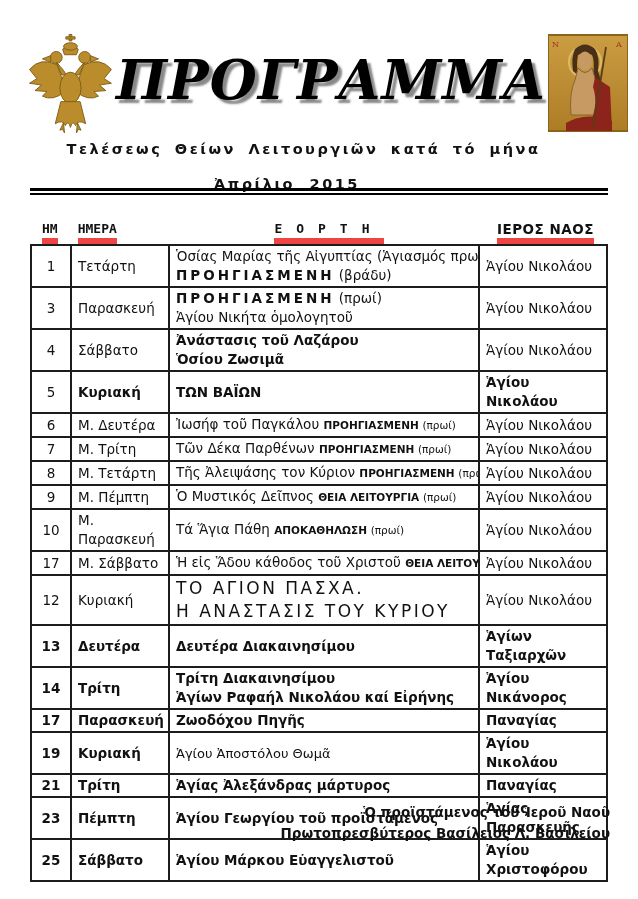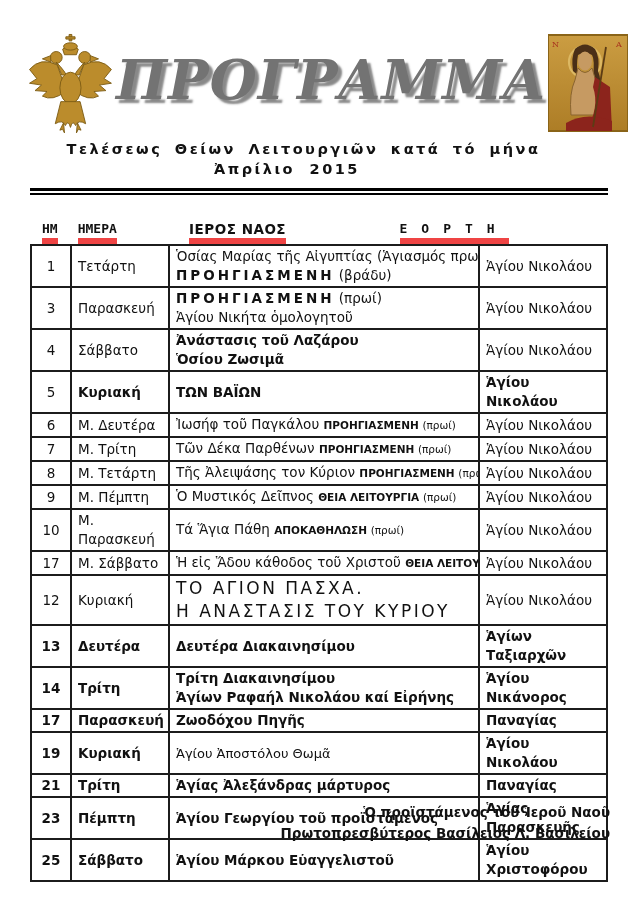--- a/index.html
+++ b/index.html
@@ -4,27 +4,27 @@
 <style>
   html,body{margin:0;padding:0;background:#fff;}
   .page{position:relative;width:638px;height:899px;background:#ffffff;overflow:hidden;
         font-family:"DejaVu Sans",sans-serif;color:#111;}
 
   
   .hdr{position:absolute;top:30px;left:0;width:638px;height:112px;}
   .eagle{position:absolute;left:24px;top:2px;width:92px;height:108px;}
   .title{position:absolute;left:116px;top:18px;width:420px;text-align:center;
          font-family:"DejaVu Serif",serif;font-style:italic;font-weight:bold;
-         font-size:54px;letter-spacing:1px;color:#737373;
+         font-size:54px;letter-spacing:1px;color:#000000;
          text-shadow:4px 4px 2px rgba(40,40,40,.55);}
   .sainticon{position:absolute;right:10px;top:4px;width:80px;height:98px;}
 
   .sub1{position:absolute;top:141px;left:0;width:607px;text-align:center;
         font-weight:bold;font-size:14.5px;letter-spacing:2.5px;word-spacing:5px;}
-  .sub2{position:absolute;top:161px;left:0;width:574px;text-align:center;
+  .sub2{position:absolute;top:176px;left:0;width:574px;text-align:center;
         font-weight:bold;font-size:14.5px;letter-spacing:2.5px;word-spacing:7px;}
 
   .rule{position:absolute;top:188px;left:30px;width:578px;border-top:3px solid #000;}
   .rule-inner{margin-top:2px;border-top:2px solid #000;}
 
   
   .thead{position:absolute;top:221px;left:30px;width:578px;display:flex;
          font-family:"DejaVu Sans Mono",monospace;font-weight:bold;font-size:13px;}
   .th{display:flex;}
   .th span{border-bottom:8px solid #ef4444;padding-bottom:1px;}
@@ -115,25 +115,25 @@
     <div class="rule-inner"></div>
   </div>
 
   <div class="thead">
     <div class="th th-hm">
         <span>ΗΜ</span>
       </div>
     <div class="th th-day">
         <span>ΗΜΕΡΑ</span>
       </div>
+    <div class="th th-feast">
+        <span>ΕΟΡΤΗ</span>
+      </div>
     <div class="th th-naos">
         <span>ΙΕΡΟΣ  ΝΑΟΣ</span>
-      </div>
-    <div class="th th-feast">
-        <span>ΕΟΡΤΗ</span>
       </div>
   </div>
 
   <table class="program">
     <colgroup>
       <col style="width:40px">
         <col style="width:98px">
         <col style="width:310px">
         <col style="width:128px">
     </colgroup>

